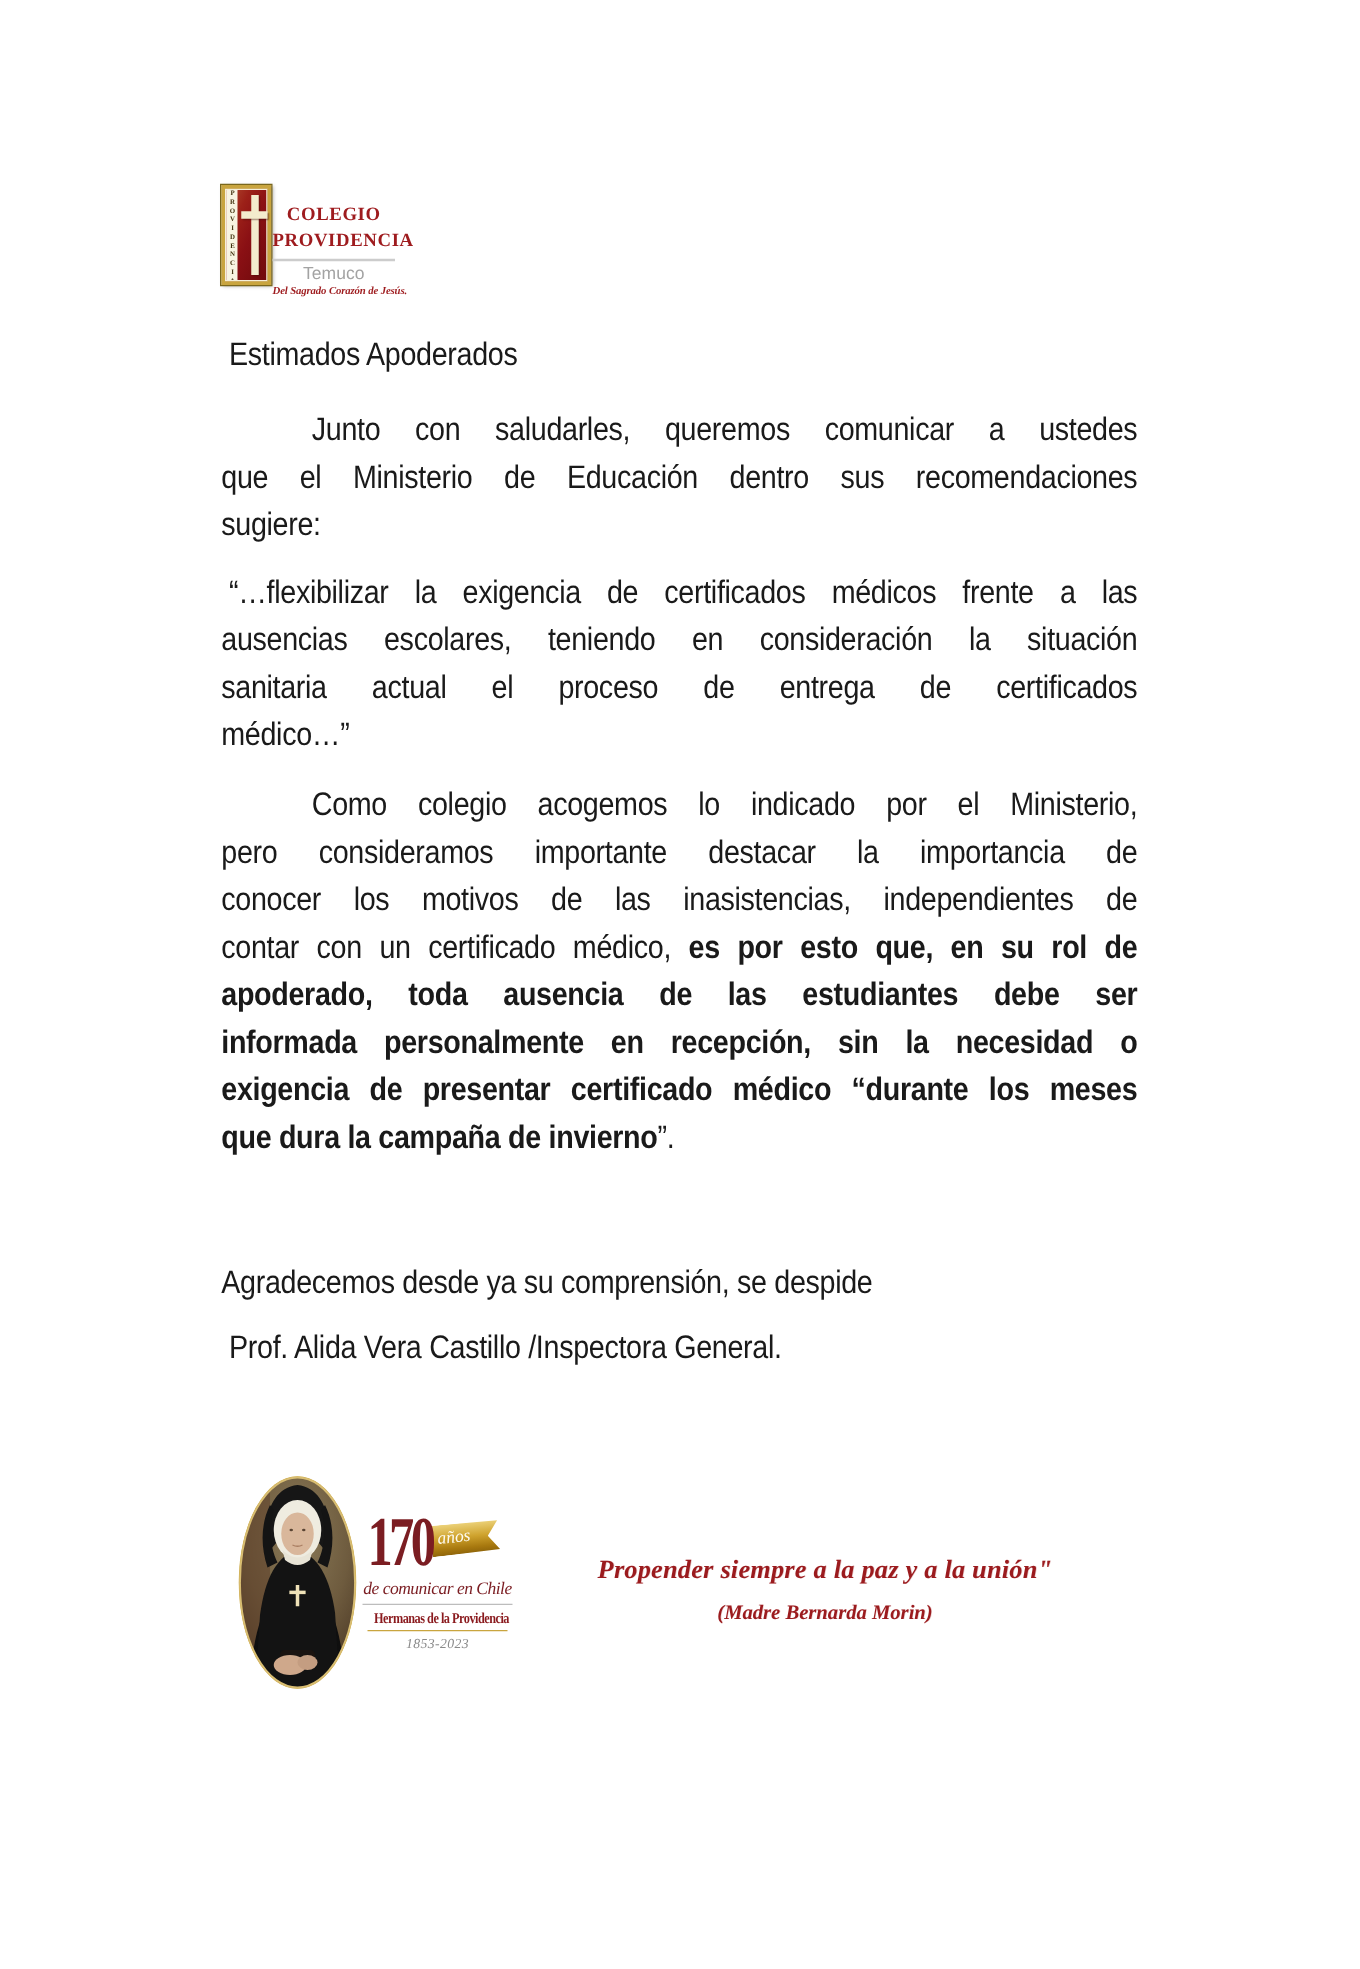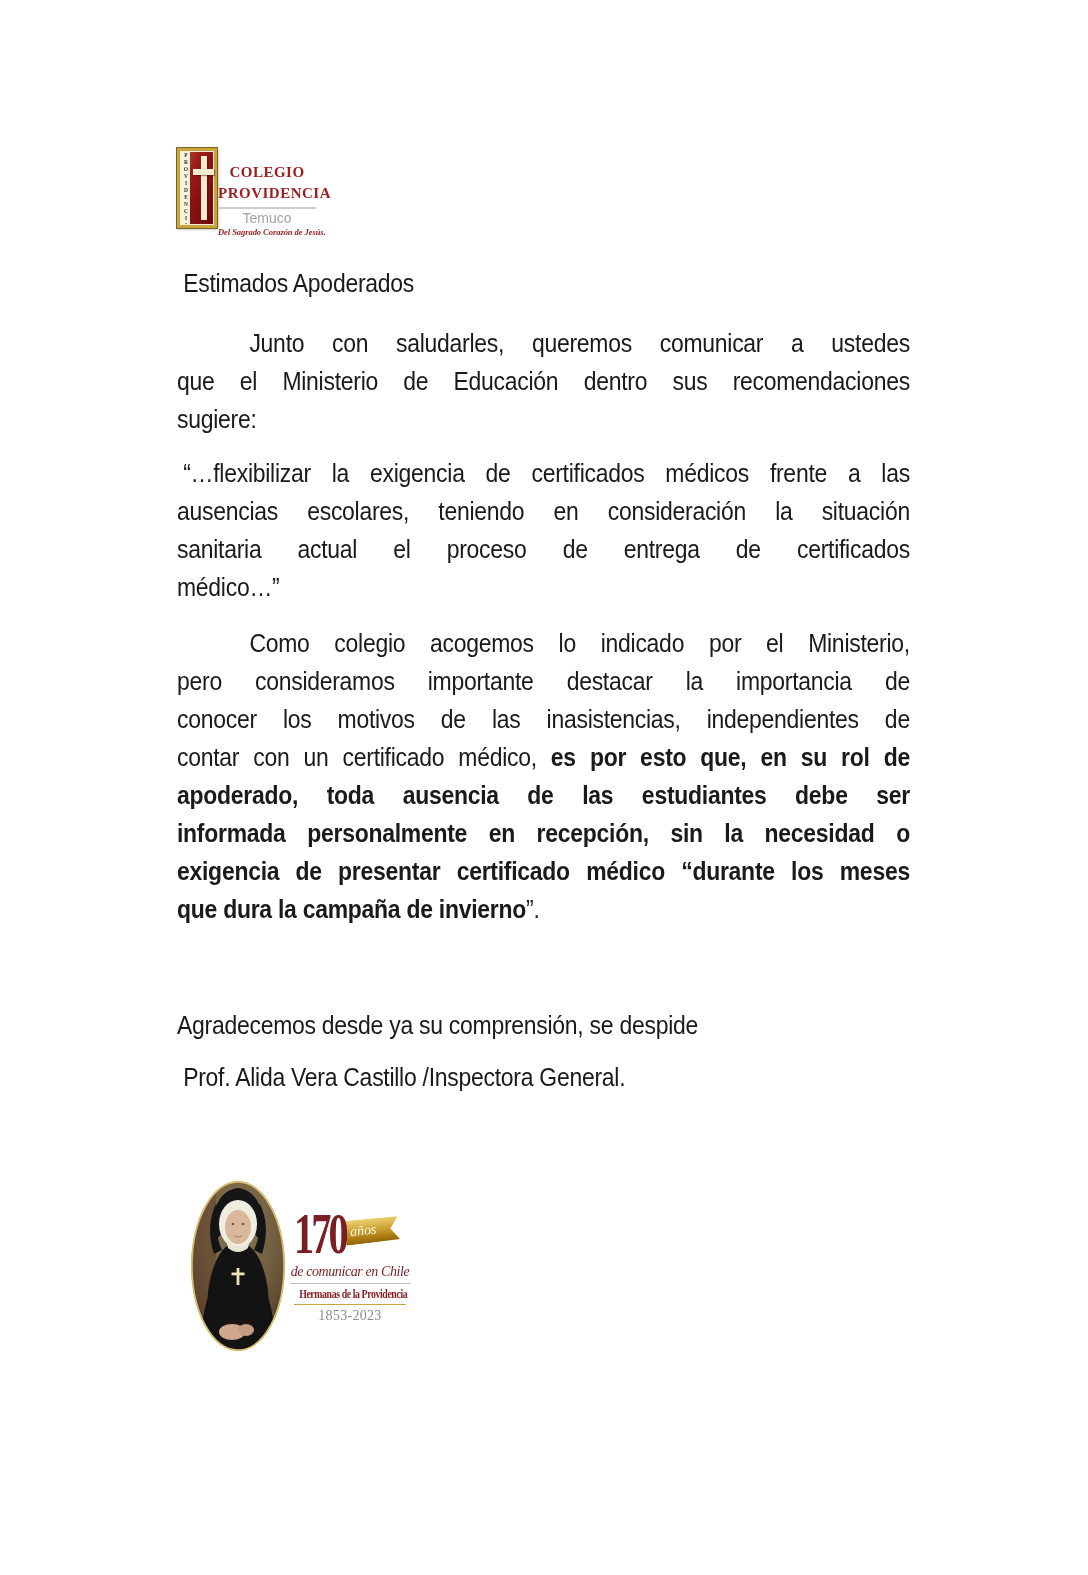--- a/index.html
+++ b/index.html
@@ -58,21 +58,21 @@
     background:linear-gradient(180deg,#ecd27a 0%,#cfa32e 45%,#a8790f 80%,#8f650a 100%);
     clip-path:polygon(0 0,100% 4%,84% 50%,100% 96%,0 100%);
     transform:rotate(-6deg);color:#fdfaf0;font-style:italic;font-size:14px;line-height:24px;
     padding-left:5px;box-sizing:border-box;text-align:left;}
   .anniv-l1{margin-top:4px;color:#7b1d22;font-style:italic;font-size:14px;line-height:17px;
     letter-spacing:-.4px;white-space:nowrap;}
   .anniv-div1{height:0;border-top:1px solid #bdbdbd;margin:3px 2px 3px 2px;}
   .anniv-l2{color:#8a1a1e;font-weight:bold;font-size:12px;line-height:14px;letter-spacing:-.5px;
     white-space:nowrap;transform:scaleX(0.82);transform-origin:50% 0;}
   .anniv-div2{height:0;border-top:1px solid #c9a53f;margin:3px 6px 4px 6px;}
-  .anniv-years{color:#8a8a8a;font-size:14px;line-height:13px;letter-spacing:.3px;}
+  .anniv-years{color:#8a8a8a;font-style:italic;font-size:11px;line-height:13px;letter-spacing:.3px;}
 
   .quote{position:absolute;left:430px;top:1243px;width:460px;text-align:center;
     font-family:"Liberation Serif",serif;font-style:italic;font-weight:bold;color:#9b1b1e;}
   .quote-main{font-size:21px;line-height:24px;letter-spacing:.2px;
     text-shadow:.6px .6px 0 rgba(155,27,30,.25);}
   .quote-author{margin-top:14px;font-size:16.5px;line-height:18px;
     text-shadow:.5px .5px 0 rgba(155,27,30,.2);}
 </style>
 </head>
 <body>
@@ -167,14 +167,18 @@
       <div class="anniv-ribbon">años</div>
       <span class="anniv-number">170</span>
     </div>
     <div class="anniv-l1">de comunicar en Chile</div>
     <div class="anniv-div1"></div>
     <div class="anniv-l2">Hermanas de la Providencia</div>
     <div class="anniv-div2"></div>
     <div class="anniv-years">1853-2023</div>
   </div>
 
+  <div class="quote">
+    <div class="quote-main">Propender siempre a la paz y a la unión"</div>
+    <div class="quote-author">(Madre Bernarda Morin)</div>
+  </div>
 
 </div>
 
 </body></html>

